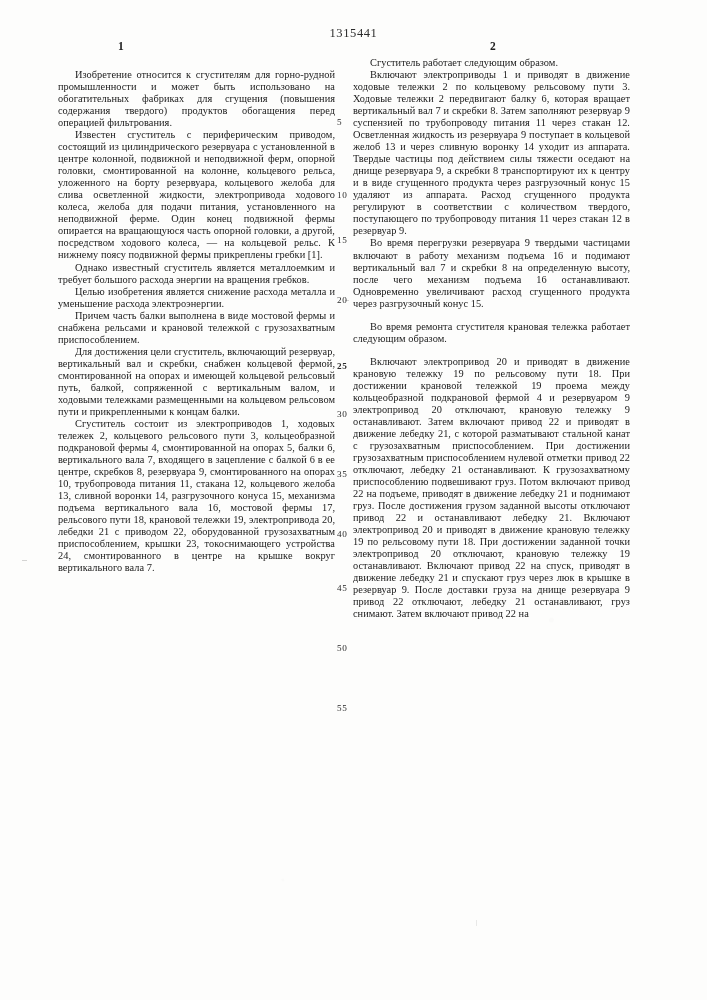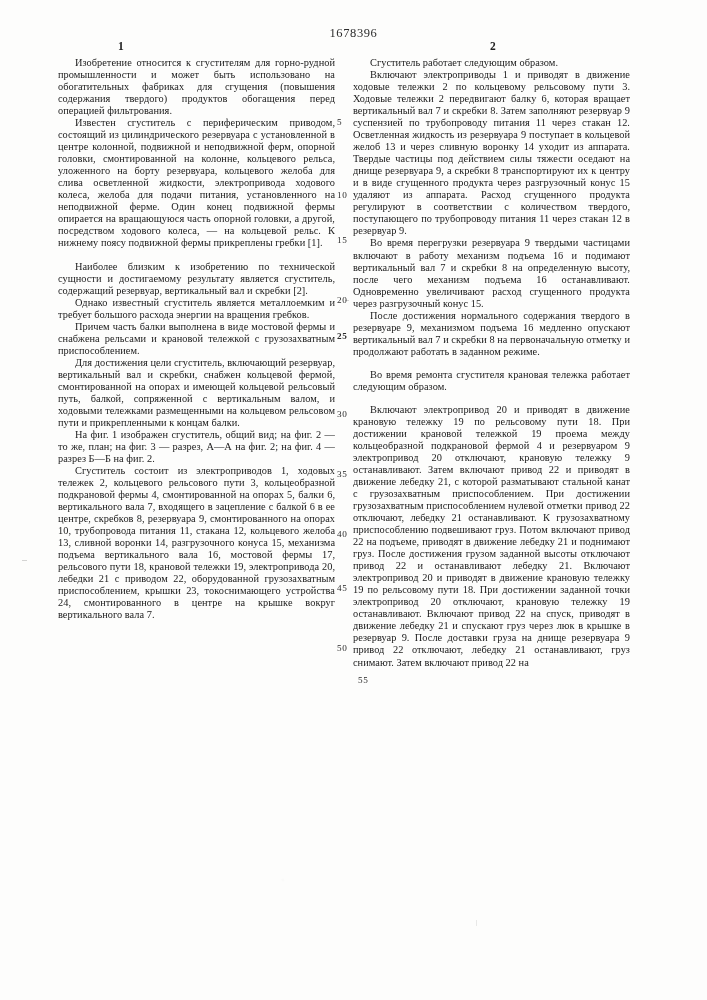--- a/index.html
+++ b/index.html
@@ -55,21 +55,21 @@
     position: absolute;
     top: 57px;
     width: 277px;
     font-size: 10.35px;
     line-height: 12.03px;
     text-align: justify;
     text-justify: inter-word;
     color: #1b1b1b;
     letter-spacing: 0.03px;
   }
-  #column-left  { left: 58px; }
+  #column-left  { left: 58px; margin-top: 12px; }
   #column-right { left: 353px; }
 
   .column p {
     margin: 0;
     text-indent: 17px;
   }
   .column p.gap-before { margin-top: 11px; }
 
   
   #line-numbers {
@@ -93,56 +93,54 @@
     position: absolute;
     background: rgba(0,0,0,0.16);
     pointer-events: none;
   }
 </style>
 </head>
 <body>
 
 <div id="page">
 
-  <div id="patent-number">1678396</div>
+  <div id="patent-number">1315441</div>
 
   <div class="col-number" id="col-number-left">1</div>
 
   <div class="col-number" id="col-number-right">2</div>
 
   <div class="column" id="column-left">
       <p>Изобретение относится к сгустителям для горно-рудной промышленности и может быть использовано на обогатительных фабриках для сгущения (повышения содержания твердого) продуктов обогащения перед операцией фильтрования.</p>
       <p>Известен сгуститель с периферическим приводом, состоящий из цилиндрического резервуара с установленной в центре колонной, подвижной и неподвижной ферм, опорной головки, смонтированной на колонне, кольцевого рельса, уложенного на борту резервуара, кольцевого желоба для слива осветленной жидкости, электропривода ходового колеса, желоба для подачи питания, установленного на неподвижной ферме. Один конец подвижной фермы опирается на вращающуюся часть опорной головки, а другой, посредством ходового колеса, — на кольцевой рельс. К нижнему поясу подвижной фермы прикреплены гребки [1].</p>
-      <p class="gap-before">Наиболее близким к изобретению по технической сущности и достигаемому результату является сгуститель, содержащий резервуар, вертикальный вал и скребки [2].</p>
       <p>Однако известный сгуститель является металлоемким и требует большого расхода энергии на вращения гребков.</p>
+      <p>Целью изобретения является снижение расхода металла и уменьшение расхода электроэнергии.</p>
       <p>Причем часть балки выполнена в виде мостовой фермы и снабжена рельсами и крановой тележкой с грузозахватным приспособлением.</p>
       <p>Для достижения цели сгуститель, включающий резервуар, вертикальный вал и скребки, снабжен кольцевой фермой, смонтированной на опорах и имеющей кольцевой рельсовый путь, балкой, сопряженной с вертикальным валом, и ходовыми тележками размещенными на кольцевом рельсовом пути и прикрепленными к концам балки.</p>
-      <p>На фиг. 1 изображен сгуститель, общий вид; на фиг. 2 — то же, план; на фиг. 3 — разрез, А—А на фиг. 2; на фиг. 4 — разрез Б—Б на фиг. 2.</p>
       <p>Сгуститель состоит из электроприводов 1, ходовых тележек 2, кольцевого рельсового пути 3, кольцеобразной подкрановой фермы 4, смонтированной на опорах 5, балки 6, вертикального вала 7, входящего в зацепление с балкой 6 в ее центре, скребков 8, резервуара 9, смонтированного на опорах 10, трубопровода питания 11, стакана 12, кольцевого желоба 13, сливной воронки 14, разгрузочного конуса 15, механизма подъема вертикального вала 16, мостовой фермы 17, рельсового пути 18, крановой тележки 19, электропривода 20, лебедки 21 с приводом 22, оборудованной грузозахватным приспособлением, крышки 23, токоснимающего устройства 24, смонтированного в центре на крышке вокруг вертикального вала 7.</p>
     </div>
 
   <div id="line-numbers">
       <div class="line-number" style="top: 60px;">5</div>
       <div class="line-number" style="top: 133px;">10</div>
       <div class="line-number" style="top: 178px;">15</div>
       <div class="line-number" style="top: 238px;">20</div>
-      <div class="line-number" style="top: 274px; font-weight: bold;">25</div>
+      <div class="line-number" style="top: 304px; font-weight: bold;">25</div>
       <div class="line-number" style="top: 352px;">30</div>
       <div class="line-number" style="top: 412px;">35</div>
       <div class="line-number" style="top: 472px;">40</div>
       <div class="line-number" style="top: 526px;">45</div>
       <div class="line-number" style="top: 586px;">50</div>
-      <div class="line-number" style="top: 618px; margin-left: 21px;">55</div>
+      <div class="line-number" style="top: 646px;">55</div>
     </div>
 
   <div class="column" id="column-right">
       <p>Сгуститель работает следующим образом.</p>
       <p>Включают электроприводы 1 и приводят в движение ходовые тележки 2 по кольцевому рельсовому пути 3. Ходовые тележки 2 передвигают балку 6, которая вращает вертикальный вал 7 и скребки 8. Затем заполняют резервуар 9 суспензией по трубопроводу питания 11 через стакан 12. Осветленная жидкость из резервуара 9 поступает в кольцевой желоб 13 и через сливную воронку 14 уходит из аппарата. Твердые частицы под действием силы тяжести оседают на днище резервуара 9, а скребки 8 транспортируют их к центру и в виде сгущенного продукта через разгрузочный конус 15 удаляют из аппарата. Расход сгущенного продукта регулируют в соответствии с количеством твердого, поступающего по трубопроводу питания 11 через стакан 12 в резервуар 9.</p>
       <p>Во время перегрузки резервуара 9 твердыми частицами включают в работу механизм подъема 16 и подимают вертикальный вал 7 и скребки 8 на определенную высоту, после чего механизм подъема 16 останавливают. Одновременно увеличивают расход сгущенного продукта через разгрузочный конус 15.</p>
-      <p>После достижения нормального содержания твердого в резервуаре 9, механизмом подъема 16 медленно опускают вертикальный вал 7 и скребки 8 на первоначальную отметку и продолжают работать в заданном режиме.</p>
       <p class="gap-before">Во время ремонта сгустителя крановая тележка работает следующим образом.</p>
       <p class="gap-before">Включают электропривод 20 и приводят в движение крановую тележку 19 по рельсовому пути 18. При достижении крановой тележкой 19 проема между кольцеобразной подкрановой фермой 4 и резервуаром 9 электропривод 20 отключают, крановую тележку 9 останавливают. Затем включают привод 22 и приводят в движение лебедку 21, с которой разматывают стальной канат с грузозахватным приспособлением. При достижении грузозахватным приспособлением нулевой отметки привод 22 отключают, лебедку 21 останавливают. К грузозахватному приспособлению подвешивают груз. Потом включают привод 22 на подъеме, приводят в движение лебедку 21 и поднимают груз. После достижения грузом заданной высоты отключают привод 22 и останавливают лебедку 21. Включают электропривод 20 и приводят в движение крановую тележку 19 по рельсовому пути 18. При достижении заданной точки электропривод 20 отключают, крановую тележку 19 останавливают. Включают привод 22 на спуск, приводят в движение лебедку 21 и спускают груз через люк в крышке в резервуар 9. После доставки груза на днище резервуара 9 привод 22 отключают, лебедку 21 останавливают, груз снимают. Затем включают привод 22 на</p>
     </div>
 
   <div class="scan-fleck" style="left:22px;top:560px;width:5px;height:1px;"></div>
   <div class="scan-fleck" style="left:345px;top:300px;width:4px;height:1px;"></div>
   <div class="scan-fleck" style="left:476px;top:920px;width:1px;height:6px;opacity:.5;"></div>
 
 </div>
 

